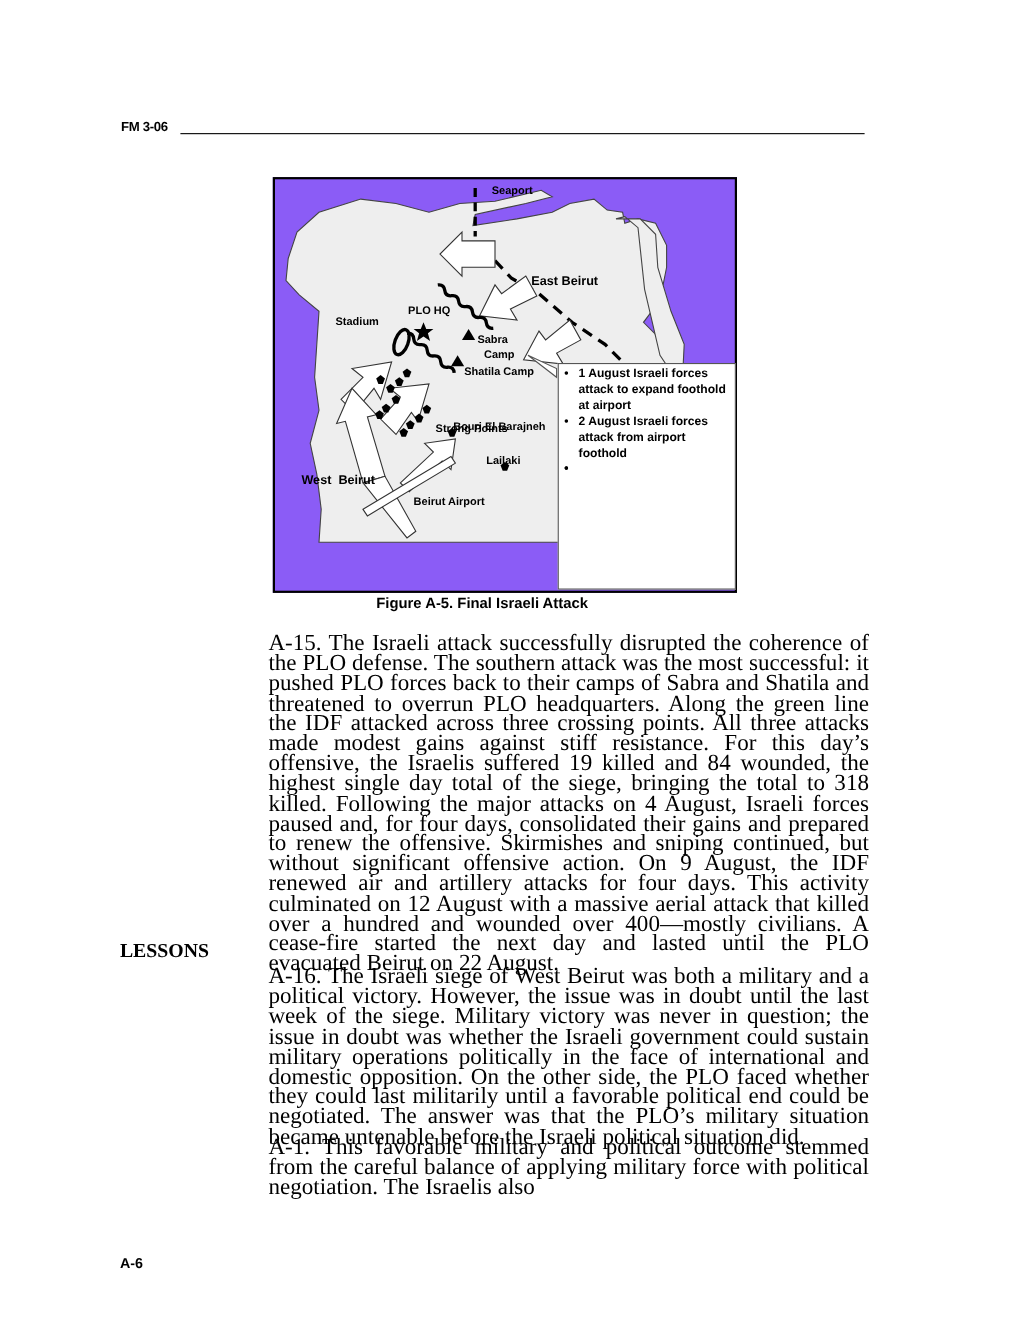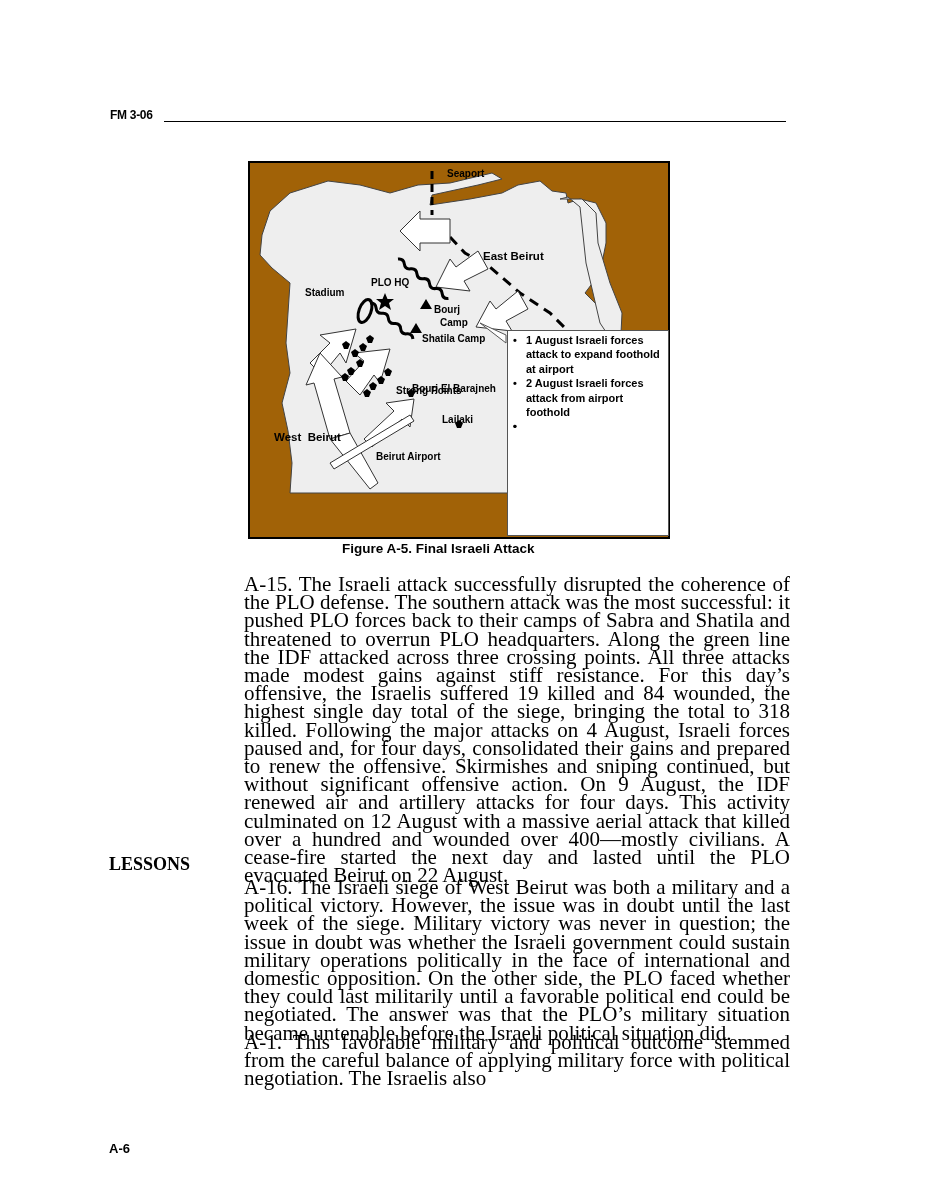--- a/index.html
+++ b/index.html
@@ -1,21 +1,21 @@
 <!DOCTYPE html>
 <html><head>
 <meta charset="utf-8">
 <style>
   html, body { margin: 0; padding: 0; background: #ffffff; }
   body { width: 926px; height: 1198px; position: relative; overflow: hidden; color: #000; }
   .header { position: absolute; left: 110px; top: 108px; width: 676px; height: 16px; }
   .header-label { position: absolute; left: 0; top: 0; font-family: "Liberation Sans", sans-serif; font-weight: bold; font-size: 12px; letter-spacing: -0.3px; }
   .header-rule { position: absolute; left: 54px; right: 0; top: 13px; border-top: 1.5px solid #000; }
 
-  .figure-frame { position: absolute; left: 248px; top: 161px; width: 422px; height: 378px; border: 2px solid #000; box-sizing: border-box; background: #a16207; }
+  .figure-frame { position: absolute; left: 248px; top: 161px; width: 422px; height: 378px; border: 2px solid #000; box-sizing: border-box; background: #8b5cf6; }
   .map-svg { position: absolute; left: 0; top: 0; }
   .map-label { position: absolute; font-family: "Liberation Sans", sans-serif; font-weight: bold; font-size: 10px; white-space: nowrap; }
   .map-label.big { font-size: 11.5px; font-weight: bold; }
 
   .legend-box { position: absolute; left: 257px; top: 167px; width: 162px; height: 206px; border: 1px solid #555; background: #fff; box-sizing: border-box; padding: 2px 4px 2px 4px; }
   .legend-item { position: relative; padding-left: 14px; font-family: "Liberation Sans", sans-serif; font-weight: bold; font-size: 11px; line-height: 14.4px; }
   .legend-item .bullet { position: absolute; left: 1px; top: 0; }
 
   .caption { position: absolute; left: 342px; top: 541px; font-family: "Liberation Sans", sans-serif; font-weight: bold; font-size: 13.5px; }
 
@@ -83,21 +83,21 @@
       <polygon points="209,257 213,260 211,265 207,265 205,260"></polygon>
     </g>
 
     <path d="M230,160 L256,172 L256,180 Z" fill="#fff" stroke="#555" stroke-width="1"></path>
   </svg>
 
   <div class="map-label" style="left:197px; top:5px;">Seaport</div>
   <div class="map-label big" style="left:233px; top:68px;margin-top:19px;">East Beirut</div>
   <div class="map-label" style="left:121px; top:114px;">PLO HQ</div>
   <div class="map-label" style="left:55px; top:124px;">Stadium</div>
-  <div class="map-label" style="left:184px; top:141px;">Bourj</div>
+  <div class="map-label" style="left:184px; top:141px;">Sabra</div>
   <div class="map-label" style="left:190px; top:154px;">Camp</div>
   <div class="map-label" style="left:172px; top:170px;">Shatila Camp</div>
   <div class="map-label" style="left:146px; top:190px;margin-top:32px;">Strong Points</div>
   <div class="map-label" style="left:162px; top:220px;">Bourj El Barajneh</div>
   <div class="map-label" style="left:192px; top:251px;">Lailaki</div>
   <div class="map-label big" style="left:24px; top:268px; white-space:pre;">West  Beirut</div>
   <div class="map-label" style="left:126px; top:288px;">Beirut Airport</div>
 
   <div class="legend-box">
     <div class="legend-item"><span class="bullet">•</span><span>1 August Israeli forces attack to expand foothold at airport</span></div>

